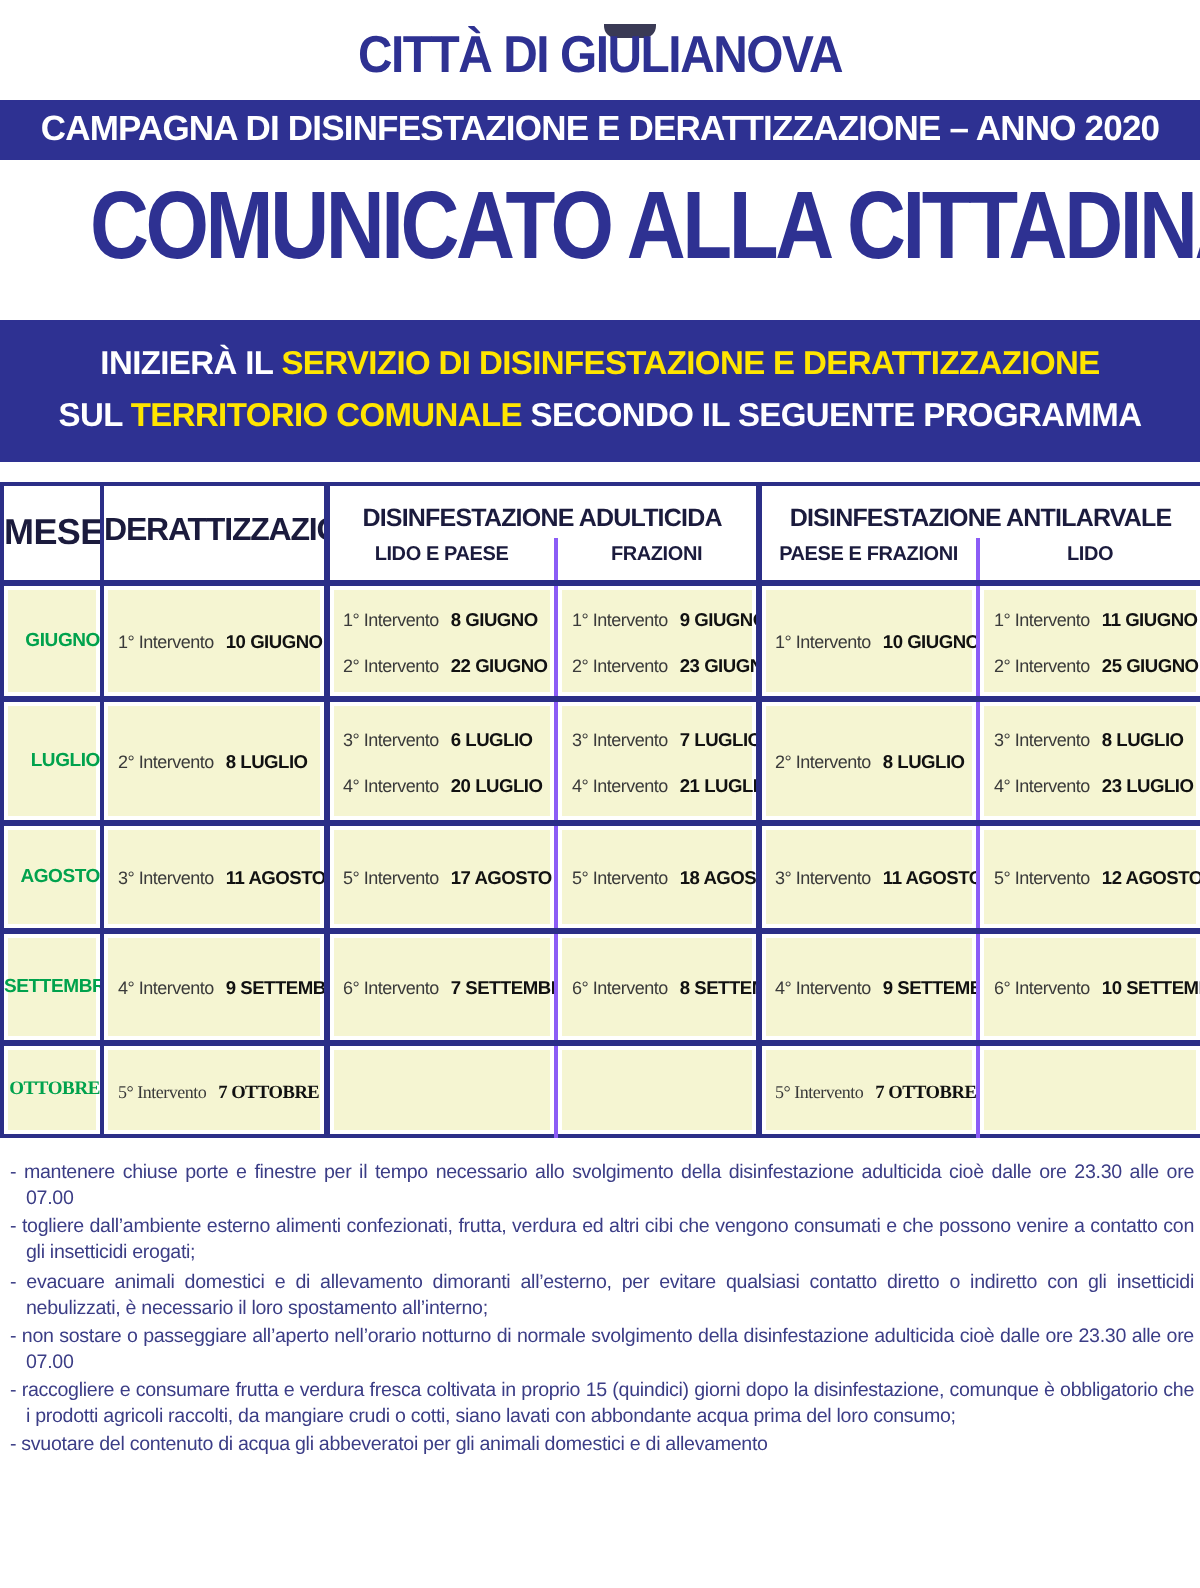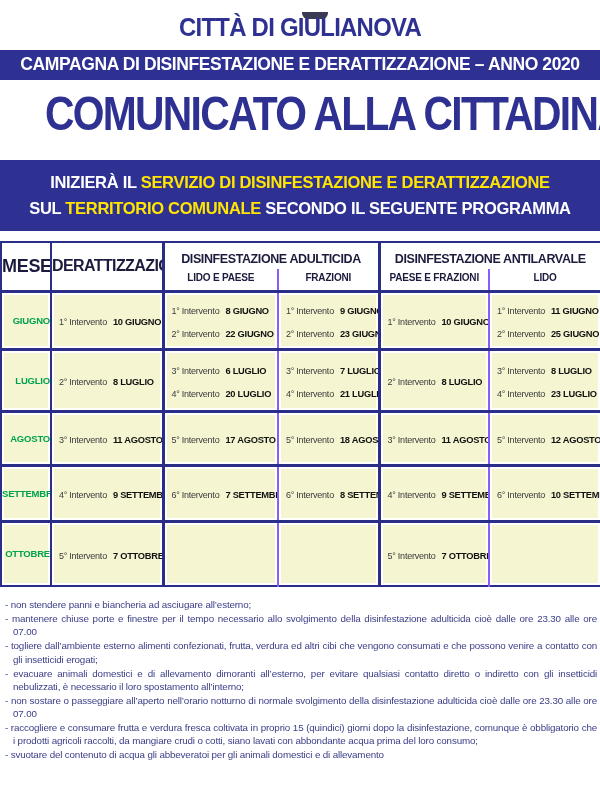--- a/index.html
+++ b/index.html
@@ -106,21 +106,21 @@
     background: #f5f5d2;
     box-shadow: inset 0 0 0 2px #ffffff;
     border-bottom: 3px solid #2b2e87;
     vertical-align: middle;
   }
   .schedule tbody tr:last-child td { border-bottom: none; }
   .schedule tbody tr:nth-child(1) { height: 58px; }
   .schedule tbody tr:nth-child(2) { height: 62px; }
   .schedule tbody tr:nth-child(3) { height: 54px; }
   .schedule tbody tr:nth-child(4) { height: 56px; }
-  .schedule tbody tr:nth-child(5) { height: 65px; }
+  .schedule tbody tr:nth-child(5) { height: 47px; font-family: Liberation Serif, serif; }
 
   .month-cell {
     color: #00a24d;
     font-weight: bold;
     font-size: 9.5px;
     letter-spacing: -0.2px;
     text-align: right;
     white-space: nowrap;
   }
   .data-cell { padding: 2px 2px 2px 7px; }
@@ -276,21 +276,20 @@
           <td class="data-cell br3"></td>
           <td class="data-cell br1">
             <div class="entry"><span class="elabel">5° Intervento</span><span class="edate">7 OTTOBRE</span></div>
           </td>
           <td class="data-cell "></td>
         </tr>
       </tbody>
   </table>
 
   <div class="footer">
-    <p class="f-item">- non stendere panni e biancheria ad asciugare all’esterno;</p>
     <p class="f-item">- mantenere chiuse porte e finestre per il tempo necessario allo svolgimento della disinfestazione adulticida cioè dalle ore 23.30 alle ore 07.00</p>
     <p class="f-item">- togliere dall’ambiente esterno alimenti confezionati, frutta, verdura ed altri cibi che vengono consumati e che possono venire a contatto con gli insetticidi erogati;</p>
     <p class="f-item">- evacuare animali domestici e di allevamento dimoranti all’esterno, per evitare qualsiasi contatto diretto o indiretto con gli insetticidi nebulizzati, è necessario il loro spostamento all’interno;</p>
     <p class="f-item">- non sostare o passeggiare all’aperto nell’orario notturno di normale svolgimento della disinfestazione adulticida cioè dalle ore 23.30 alle ore 07.00</p>
     <p class="f-item">- raccogliere e consumare frutta e verdura fresca coltivata in proprio 15 (quindici) giorni dopo la disinfestazione, comunque è obbligatorio che i prodotti agricoli raccolti, da mangiare crudi o cotti, siano lavati con abbondante acqua prima del loro consumo;</p>
     <p class="f-item">- svuotare del contenuto di acqua gli abbeveratoi per gli animali domestici e di allevamento</p>
   </div>
 
 </div>
 

